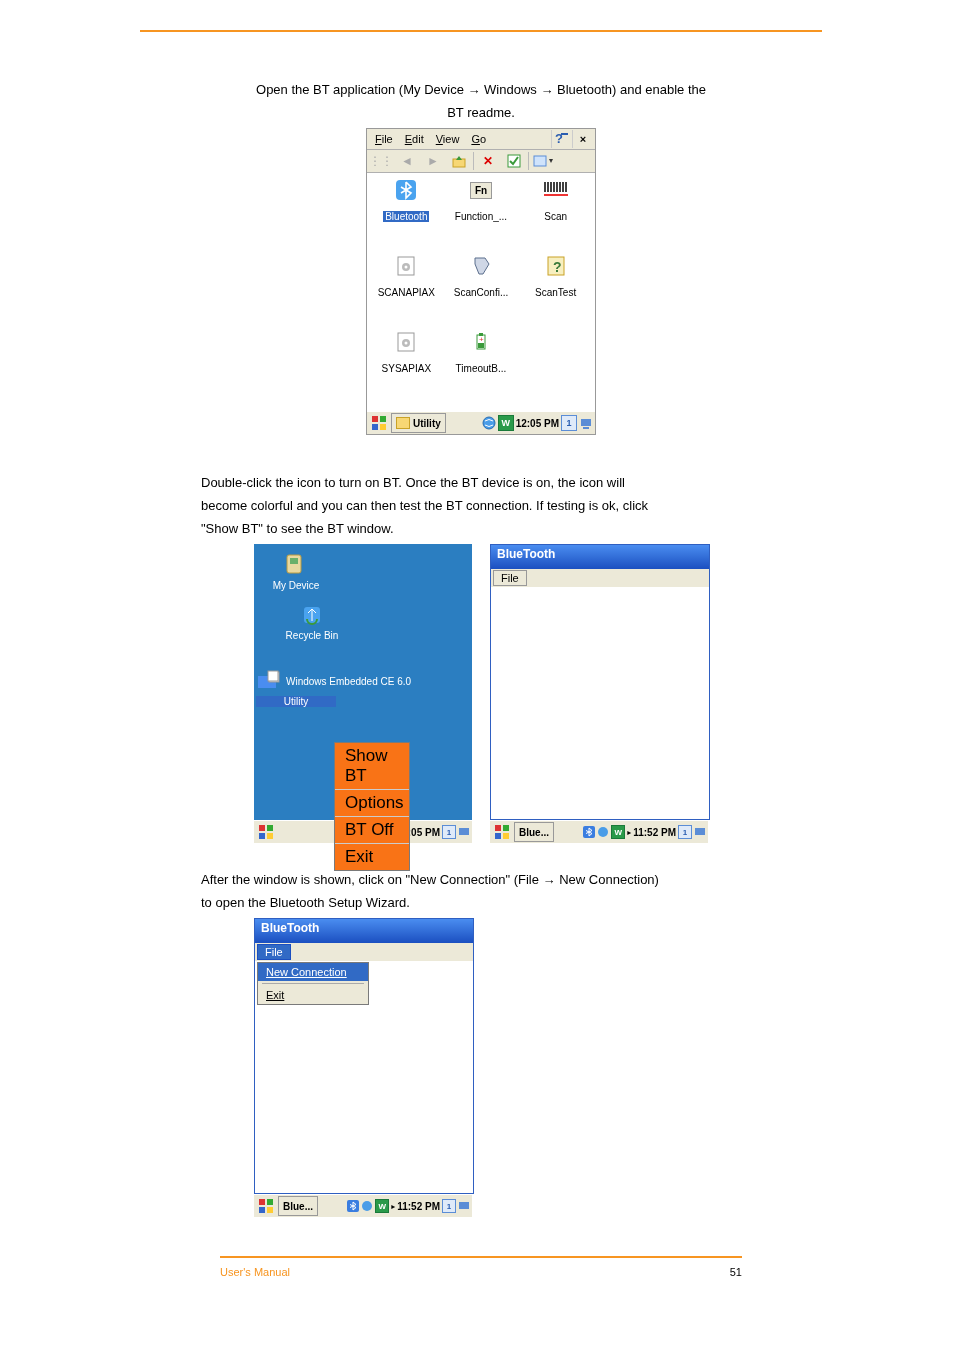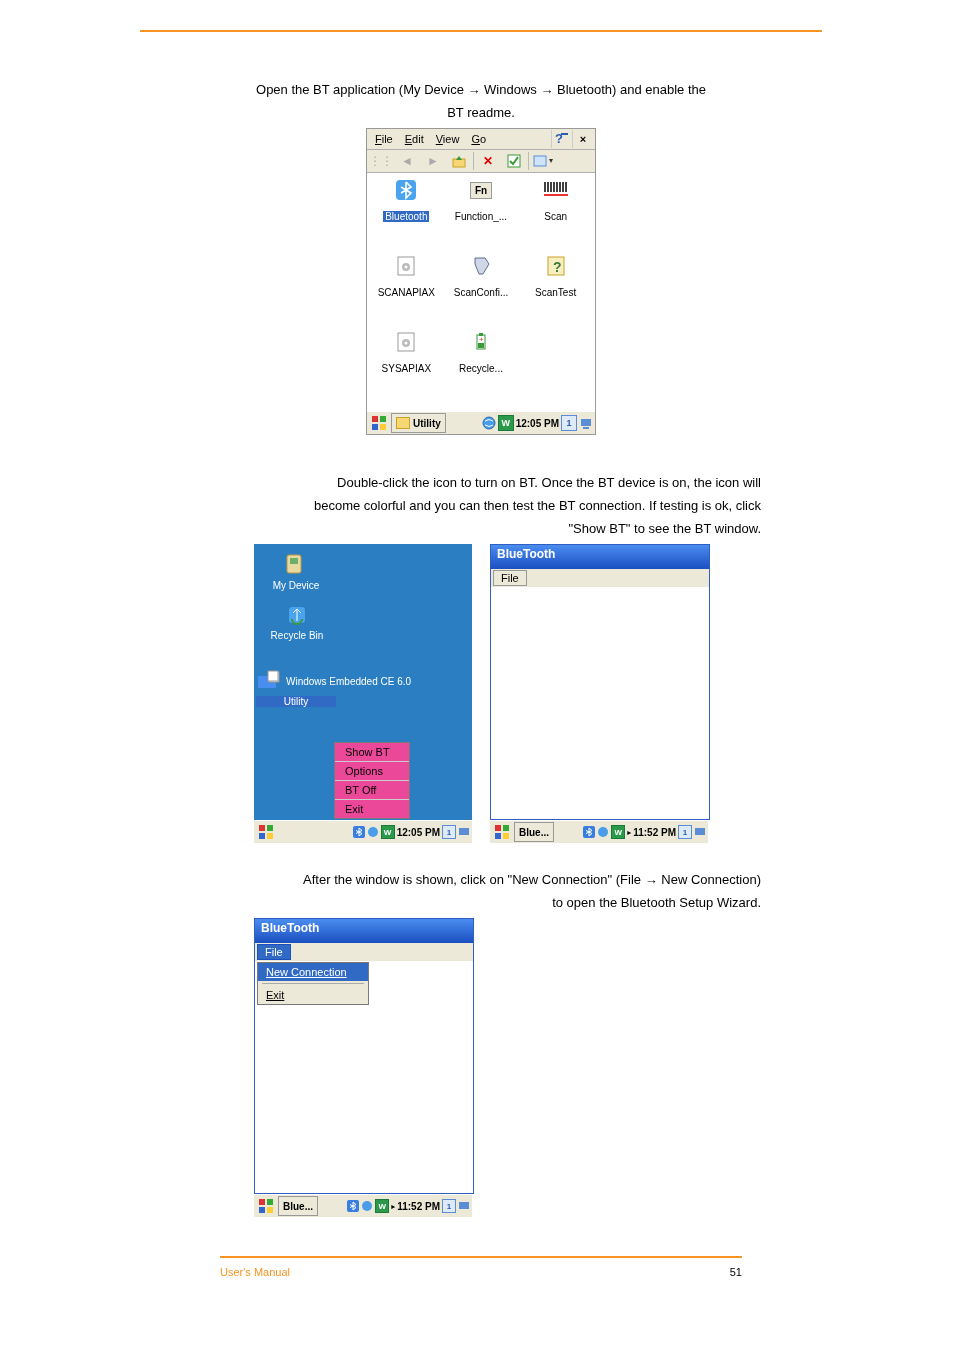--- a/index.html
+++ b/index.html
@@ -1,21 +1,21 @@
 <!DOCTYPE html>
 <html><head>
 <meta charset="utf-8">
 <style>
   body { margin:0; font-family: Tahoma, Arial, sans-serif; background:#fff; color:#000; }
   .page { width:882px; margin:0 auto; position:relative; padding:30px 0 50px 8px; }
   .hr-orange { height:2px; background:#f79521; margin:0 100px 50px 100px; }
   .hr-orange-bottom { height:2px; background:#f79521; margin:40px 180px 8px 180px; }
 
   .bodytext { font-size:13px; margin:0 0 8px 0; text-align:center; }
-  .bodytext.left { text-align:right; }
+  .bodytext.left { text-align:left; }
 
   
   .shot { display:inline-block; background:#fff; position:relative; }
   .shot1 { width:228px; border:1px solid #999; margin:0 auto 40px auto; display:block; }
   .menubar { height:20px; background:#ece9d8; border-bottom:1px solid #b0b0b0; display:flex; align-items:center; padding:0 2px; font-size:11px; }
   .menubar .mitem { padding:2px 6px; }
   .menubar .mitem u { text-decoration:underline; }
   .menubar .spacer { flex:1; }
   .menubar .tbtn { width:20px; height:18px; display:flex; align-items:center; justify-content:center; border-left:1px solid #ccc; font-weight:bold; }
 
@@ -42,21 +42,21 @@
 
   
   .pair { display:flex; justify-content:center; gap:18px; margin-bottom:30px; }
   .shot23 { width:218px; height:298px; position:relative; }
 
   
   .desktop { width:100%; height:276px; background:#2b7ec1; position:relative; }
   .dicon { position:absolute; text-align:center; font-size:10px; color:#fff; width:80px; }
   .dicon .gly { width:30px; height:26px; margin:0 auto 2px auto; display:flex; align-items:center; justify-content:center; }
   .dicon.sel .lbl2 { background:#316ac5; padding:0 2px; }
-  .ctxmenu { position:absolute; background:#ec4899; border:1px solid #7a7a7a; font-size:11px; }
+  .ctxmenu { position:absolute; background:#f97316; border:1px solid #7a7a7a; font-size:17px; }
   .ctxmenu .row { padding:3px 14px 3px 10px; border-bottom:1px solid #ccc; }
   .ctxmenu .row:last-child { border-bottom:none; }
 
   
   .winBT { width:218px; border:1px solid #2f5fc1; background:#fff; }
   .titlebar { height:20px; background:linear-gradient(#4a8df0,#1b4fc0); color:#fff; font-weight:bold; font-size:12px; padding:2px 6px; }
   .mbar { height:18px; background:#ece9d8; display:flex; align-items:center; font-size:11px; padding:0 2px; position:relative; }
   .mbar .btn { border:1px solid #999; background:#ece9d8; padding:1px 7px; }
   .client { height:232px; background:#fff; }
 
@@ -204,21 +204,21 @@
         </div>
         <div class="ficon">
           <div class="glyph">
               <svg width="22" height="22">
                 <rect x="7" y="4" width="8" height="14" fill="#fff" stroke="#3a9a3a"></rect>
                 <rect x="9" y="2" width="4" height="3" fill="#3a9a3a"></rect>
                 <rect x="8" y="12" width="6" height="5" fill="#3a9a3a"></rect>
                 <text x="9" y="11" font-size="8" fill="#d33">+</text>
               </svg>
             </div>
-          <div class="lbl">Recycle...</div>
+          <div class="lbl">TimeoutB...</div>
         </div>
       </div>
       <div class="taskbar">
         <div class="start">
           <svg width="16" height="16">
               <rect x="1" y="1" width="6" height="6" fill="#d33"></rect>
               <rect x="9" y="1" width="6" height="6" fill="#3a3"></rect>
               <rect x="1" y="9" width="6" height="6" fill="#36c"></rect>
               <rect x="9" y="9" width="6" height="6" fill="#fc3"></rect>
             </svg>
@@ -258,21 +258,21 @@
       <div class="desktop">
         <div class="dicon" style="top:8px; left:2px;">
           <div class="gly">
               <svg width="26" height="24">
                 <rect x="4" y="2" width="14" height="18" rx="2" fill="#e8d9a0" stroke="#b89a40"></rect>
                 <rect x="7" y="5" width="8" height="6" fill="#6ab06a"></rect>
               </svg>
             </div>
           <div class="lbl2">My Device</div>
         </div>
-        <div class="dicon" style="top:58px; left:3px;">
+        <div class="dicon" style="top:58px; left:18px;">
           <div class="gly">
               <svg width="26" height="24">
                 <rect x="5" y="4" width="16" height="16" rx="3" fill="#4aa3ef"></rect>
                 <path d="M9 10 L13 6 L17 10 M13 6 L13 18" stroke="#fff" fill="none"></path>
                 <path d="M8 16 A5 5 0 1 0 18 16" stroke="#3a9a3a" stroke-width="2" fill="none"></path>
               </svg>
             </div>
           <div class="lbl2">Recycle Bin</div>
         </div>
         <div class="dicon" style="top:126px; left:2px; width:170px; text-align:left;">

